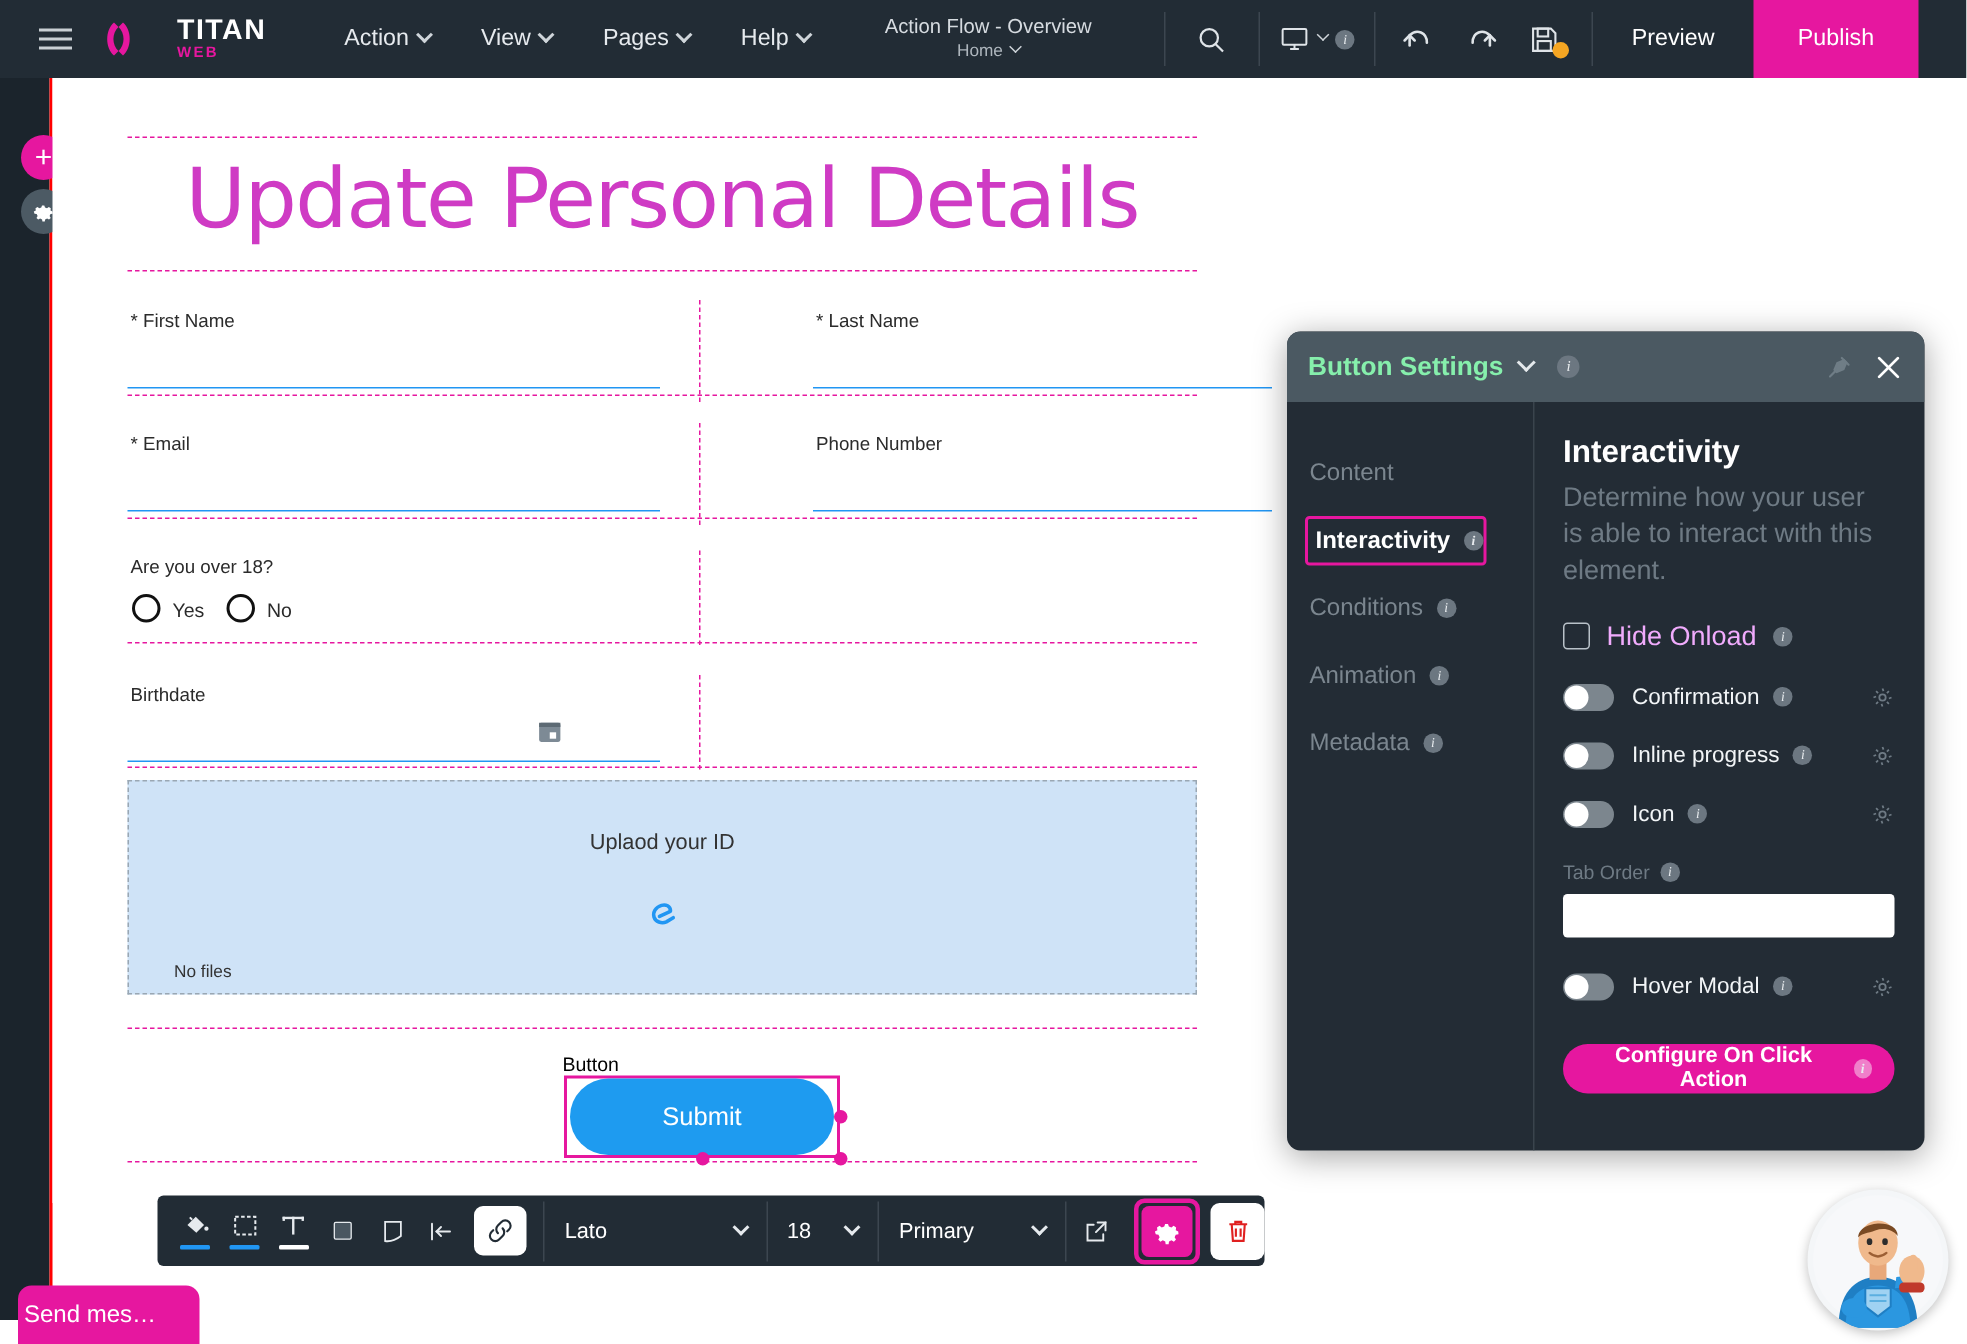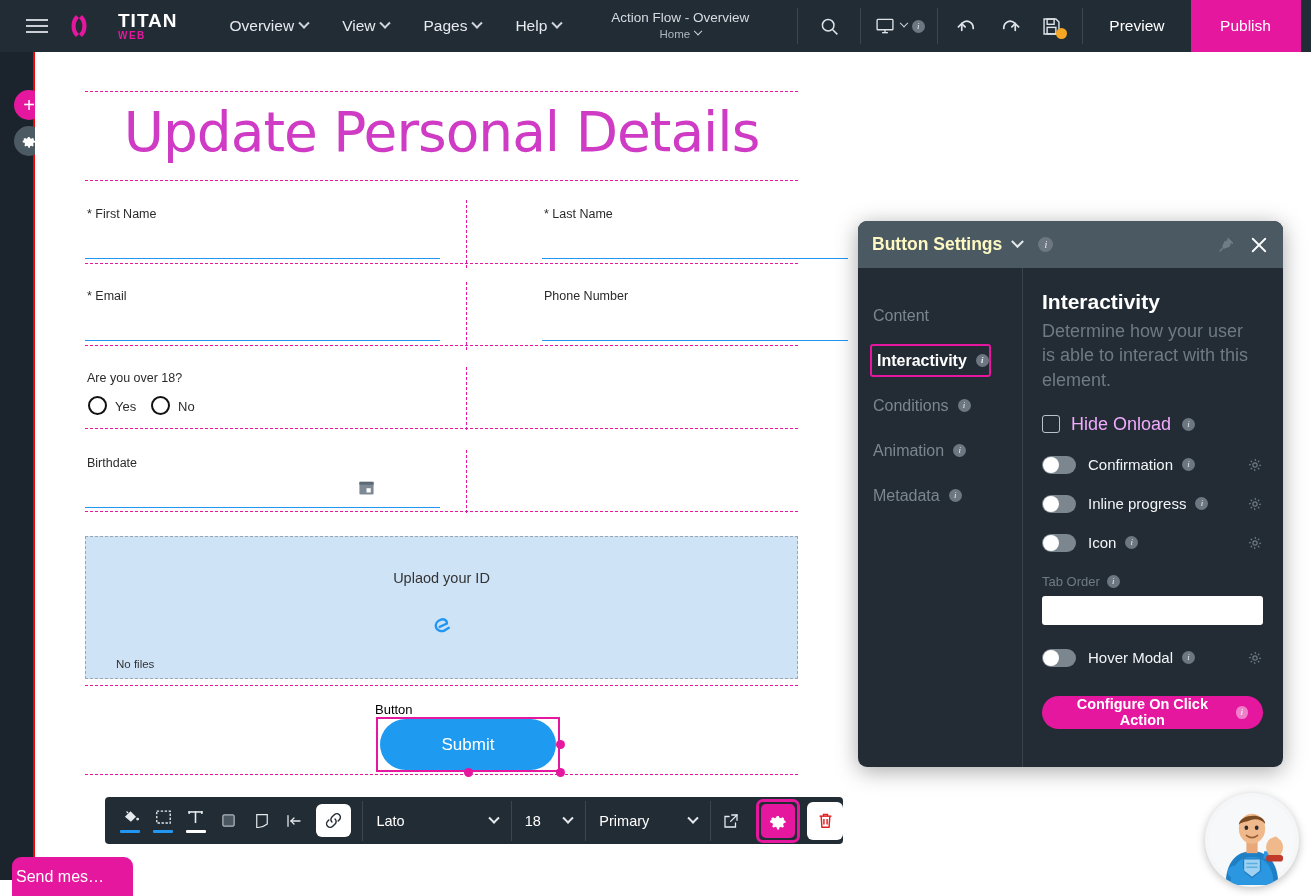--- a/index.html
+++ b/index.html
@@ -66,21 +66,21 @@
     font-family:"DejaVu Sans", sans-serif; letter-spacing:-1px;
   }
 
   .field-label { position:absolute; color:#2b2b2b; font-size:12.5px; }
   .field-line { position:absolute; height:0; border-top:1.6px solid #2196f3; }
 
   .radio-o { position:absolute; width:19px; height:19px; border-radius:50%; border:2.5px solid #111; }
   .radio-lbl { position:absolute; color:#2b2b2b; font-size:13px; }
 
   #upload-box {
-    position:absolute; left:50px; top:484px; width:713px; height:143px;
+    position:absolute; left:50px; top:468px; width:713px; height:143px;
     background:#cfe3f7; border:1.5px dashed #9aa7b3;
   }
   #upload-text { position:absolute; width:100%; top:33px; text-align:center; color:#333; font-size:14.5px; }
   #upload-clip { position:absolute; width:100%; top:78px; text-align:center; color:#2196f3; }
   #upload-nofiles { position:absolute; left:14px; bottom:8px; color:#333; font-size:11.5px;padding-left:16px; }
 
   #btn-label { position:absolute; left:340px; top:650px; color:#000000; font-size:13px; }
   #submit-sel { position:absolute; left:341px; top:665px; width:184px; height:55px; border:2px solid #e6179f; }
   #submit-btn {
     position:absolute; left:345px; top:667px; width:176px; height:51px;
@@ -91,21 +91,21 @@
 
   
   #panel {
     position:absolute; left:858px; top:221px; width:425px; height:546px;
     background:#232c35; border-radius:9px; box-shadow:0 4px 22px rgba(0,0,0,.35);
     overflow:hidden;
   }
   #panel-head {
     height:47px; background:#4b5962; display:flex; align-items:center; padding:0 14px;
   }
-  #panel-title { color:#fef9c3; font-size:17.5px; font-weight:bold; }
+  #panel-title { color:#86efac; font-size:17.5px; font-weight:bold; }
   #panel-body { display:flex; height:499px; }
   #panel-nav { width:170px; padding-top:25px; border-right:1px solid #3a444d; }
   .nav-item {
     height:45px; display:flex; align-items:center; gap:9px; padding-left:15px;
     color:#7b868f; font-size:16px; cursor:pointer;
   }
   .nav-item.active { color:#ffffff; font-weight:bold; }
   .nav-hl { margin:0 10px 0 12px; border:2.5px solid #e6179f; border-radius:3px; padding-left:5px; height:33px; display:flex; align-items:center; gap:9px; }
 
   #panel-main { flex:1; padding:22px 20px 0 19px; }
@@ -181,21 +181,21 @@
       </svg>
     </div>
     <div class="logo-text">
       <div class="logo-title">TITAN</div>
       <div class="logo-sub">WEB</div>
     </div>
   </div>
 
   <div class="menu-items">
     <div class="menu-item">
-      <span>Overview</span>
+      <span>Action</span>
       <i class="caret"></i>
     </div>
     <div class="menu-item">
       <span>View</span>
       <i class="caret"></i>
     </div>
     <div class="menu-item">
       <span>Pages</span>
       <i class="caret"></i>
     </div>

